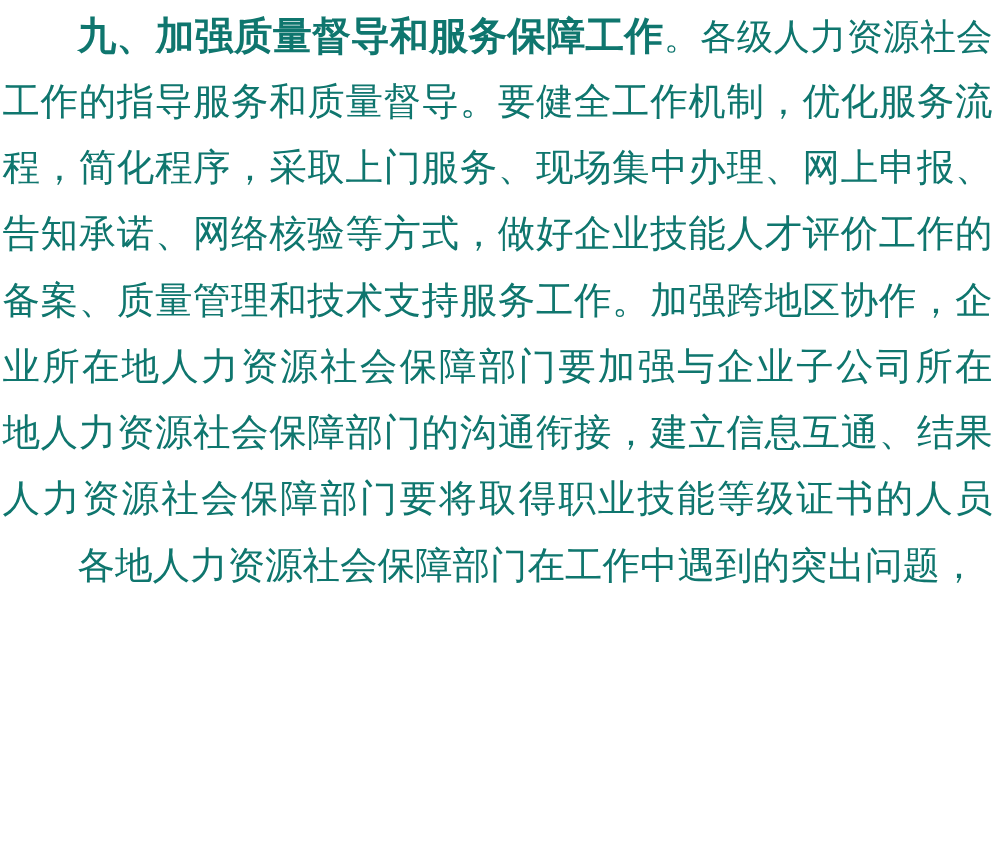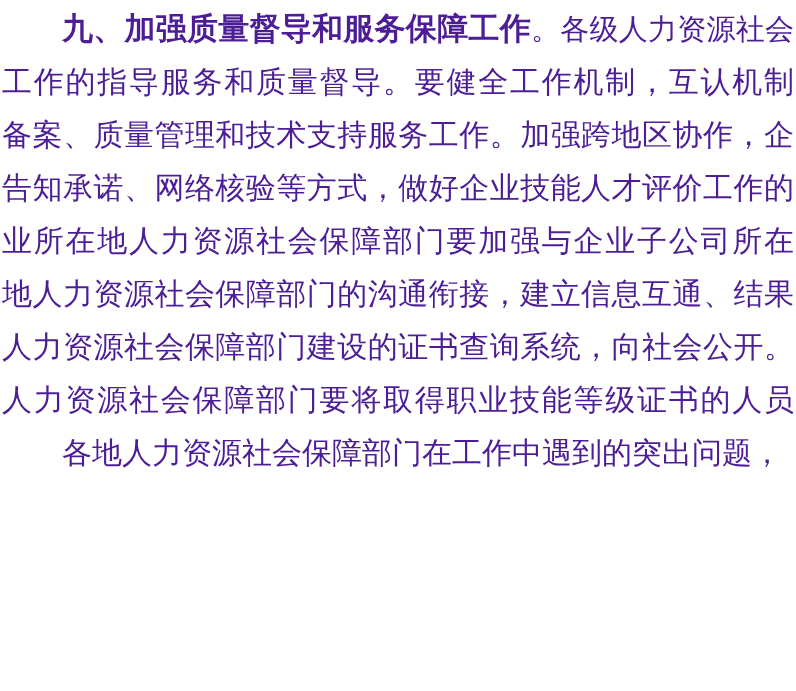--- a/index.html
+++ b/index.html
@@ -15,21 +15,21 @@
     background: #ffffff;
     color: #000000;
     padding: 2px 2px 0 2px;
     overflow: hidden;
     font-family: "Liberation Serif", serif;
   }
   .line {
     font-size: 30px;
     line-height: 53px;
     height: 53px;
-    color: #4c1d95;
+    color: #0f766e;
     text-align: justify;
     text-align-last: justify;
     letter-spacing: 0;
   }
   .line.noj {
     text-align: left;
     text-align-last: left;
   }
   .line.indent {
     padding-left: 60px;
@@ -45,23 +45,23 @@
 </style>
 </head>
 <body>
 
 <div class="page">
 
   <div class="line first indent">
     <span class="head">九、加强质量督导和服务保障工作</span><span>。各级人力资源社会</span>
   </div>
 
-  <div class="line">工作的指导服务和质量督导。要健全工作机制，互认机制</div>
+  <div class="line">工作的指导服务和质量督导。要健全工作机制，优化服务流</div>
+  <div class="line">程，简化程序，采取上门服务、现场集中办理、网上申报、</div>
+  <div class="line">告知承诺、网络核验等方式，做好企业技能人才评价工作的</div>
   <div class="line">备案、质量管理和技术支持服务工作。加强跨地区协作，企</div>
-  <div class="line">告知承诺、网络核验等方式，做好企业技能人才评价工作的</div>
   <div class="line">业所在地人力资源社会保障部门要加强与企业子公司所在</div>
   <div class="line">地人力资源社会保障部门的沟通衔接，建立信息互通、结果</div>
-  <div class="line">人力资源社会保障部门建设的证书查询系统，向社会公开。</div>
   <div class="line">人力资源社会保障部门要将取得职业技能等级证书的人员</div>
 
   <div class="line noj indent">各地人力资源社会保障部门在工作中遇到的突出问题，</div>
 
 </div>
 
 </body></html>

